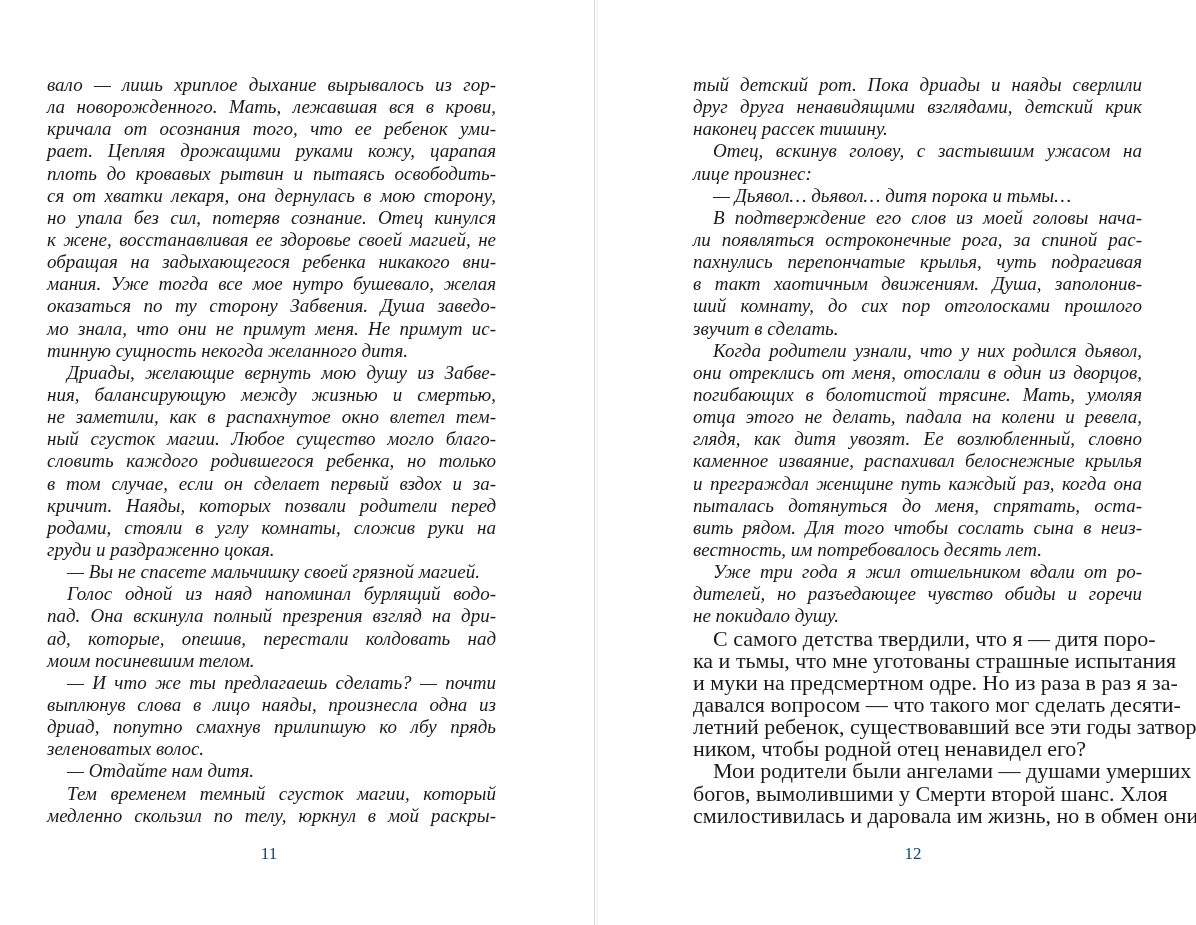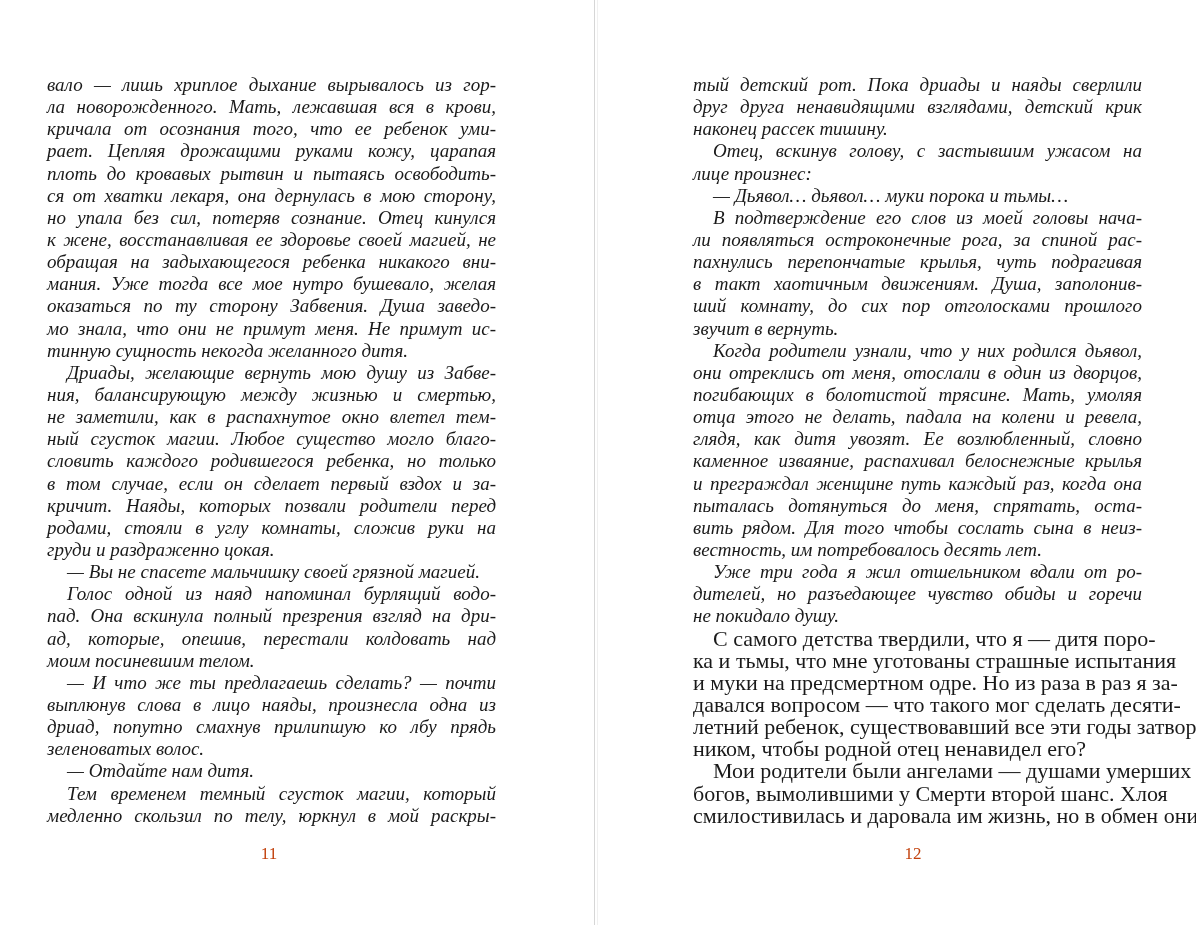--- a/index.html
+++ b/index.html
@@ -10,21 +10,21 @@
   .page { position: absolute; top: 74px; width: 449px; color: #1a1a1a;
           font-family: "DejaVu Serif", "Liberation Serif", serif; font-size: 17.2px; line-height: 22.15px; }
   .page.left { left: 47px; }
   .page.right { left: 693px; }
   .line { display: block; white-space: nowrap; text-align: justify; text-align-last: justify; height: 22.15px; overflow: visible; }
   .line.last { text-align-last: left; }
   .line.indent { padding-left: 20px; }
   .italic { font-style: italic; font-family: "Liberation Serif", "DejaVu Serif", serif; font-size: 19px; }
   .roman { font-style: normal; font-family: "Liberation Serif", "DejaVu Serif", serif; font-size: 22px; }
   .pagenum { position: absolute; top: 844px; width: 60px; text-align: center;
-             font-family: "Liberation Serif", "DejaVu Serif", serif; font-size: 17px; color: #c2410c; }
+             font-family: "Liberation Serif", "DejaVu Serif", serif; font-size: 17px; color: #0c4a6e; }
   .pagenum.left { left: 239px; }
   .pagenum.right { left: 883px; text-align: center; }
 </style>
 </head>
 <body>
 
 <div class="spread">
   <div class="divider"></div>
   <div class="divider2"></div>
 
@@ -65,27 +65,27 @@
       <span class="line italic">медленно скользил по телу, юркнул в мой раскры-</span>
     </div>
   <div class="pagenum left">11</div>
 
   <div class="page right" id="right-page">
       <span class="line italic">тый детский рот. Пока дриады и наяды сверлили</span>
       <span class="line italic">друг друга ненавидящими взглядами, детский крик</span>
       <span class="line italic last">наконец рассек тишину.</span>
       <span class="line italic indent">Отец, вскинув голову, с застывшим ужасом на</span>
       <span class="line italic last">лице произнес:</span>
-      <span class="line italic indent last">— Дьявол… дьявол… муки порока и тьмы…</span>
+      <span class="line italic indent last">— Дьявол… дьявол… дитя порока и тьмы…</span>
       <span class="line italic indent">В подтверждение его слов из моей головы нача-</span>
       <span class="line italic">ли появляться остроконечные рога, за спиной рас-</span>
       <span class="line italic">пахнулись перепончатые крылья, чуть подрагивая</span>
       <span class="line italic">в такт хаотичным движениям. Душа, заполонив-</span>
       <span class="line italic">ший комнату, до сих пор отголосками прошлого</span>
-      <span class="line italic last">звучит в вернуть.</span>
+      <span class="line italic last">звучит в сделать.</span>
       <span class="line italic indent">Когда родители узнали, что у них родился дьявол,</span>
       <span class="line italic">они отреклись от меня, отослали в один из дворцов,</span>
       <span class="line italic">погибающих в болотистой трясине. Мать, умоляя</span>
       <span class="line italic">отца этого не делать, падала на колени и ревела,</span>
       <span class="line italic">глядя, как дитя увозят. Ее возлюбленный, словно</span>
       <span class="line italic">каменное изваяние, распахивал белоснежные крылья</span>
       <span class="line italic">и преграждал женщине путь каждый раз, когда она</span>
       <span class="line italic">пыталась дотянуться до меня, спрятать, оста-</span>
       <span class="line italic">вить рядом. Для того чтобы сослать сына в неиз-</span>
       <span class="line italic last">вестность, им потребовалось десять лет.</span>

